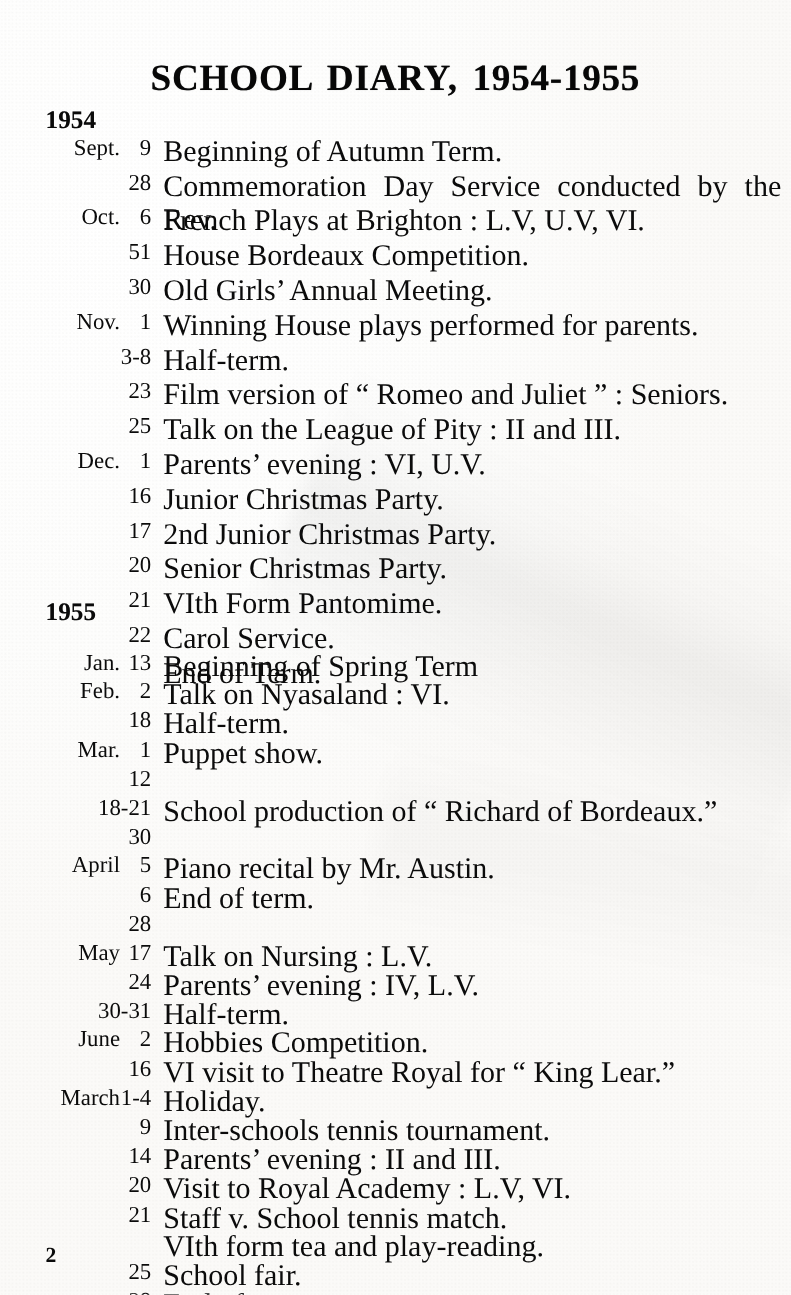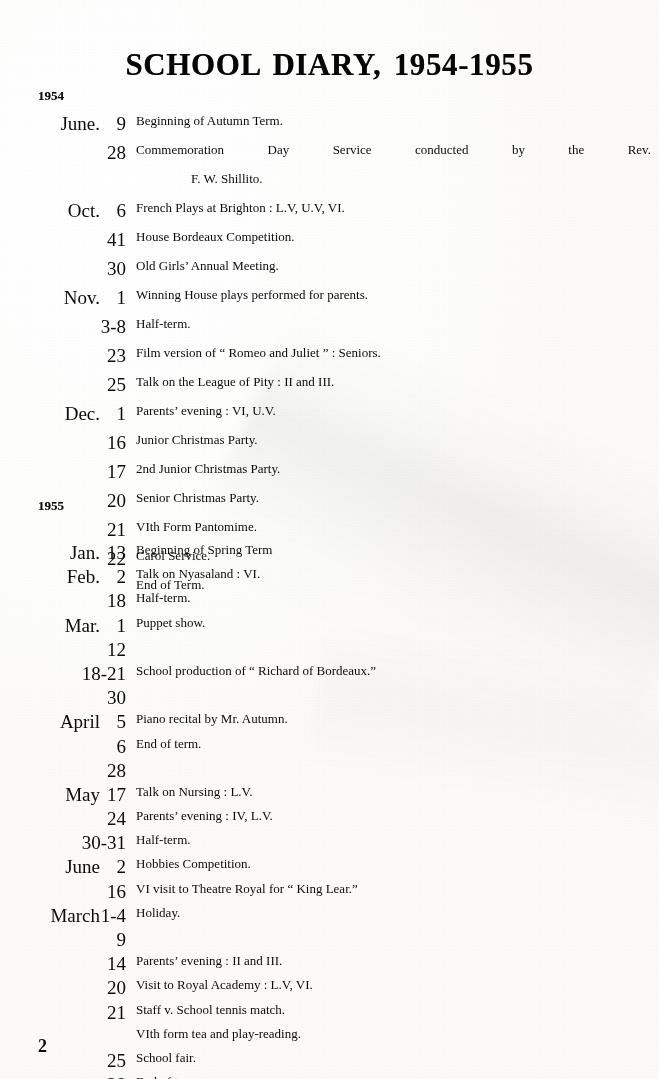--- a/index.html
+++ b/index.html
@@ -88,21 +88,21 @@
     letter-spacing: 0.6px;
     word-spacing: 4px;
     color: #070707;
     text-shadow: 0 0 0.6px rgba(0,0,0,0.55);
   }
 
   
   .year {
     position: absolute;
     left: 38px;
-    font-size: 13px;
+    font-size: 21px;
     font-weight: bold;
     color: #0a0a0a;
     text-shadow: 0 0 0.5px rgba(0,0,0,0.35);
   }
   #year-1954 { top: 88px; }
   #year-1955 { top: 498px; }
 
   
   .diary-block {
     position: absolute;
@@ -132,21 +132,21 @@
     left: 0;
     width: 126px;
     text-align: right;
     font-size: 19px;
     white-space: nowrap;
   }
   .event {
     position: absolute;
     left: 136px;
     width: 512px;
-    font-size: 13px;
+    font-size: 25px;
     white-space: nowrap;
   }
   
   .event.justify {
     white-space: normal;
     text-align: justify;
     text-align-last: justify;
     width: 515px;
   }
   
@@ -174,42 +174,37 @@
 <div id="grain"></div>
 
 <div id="content">
 
   <div class="doc-title">SCHOOL DIARY, 1954-1955</div>
 
   <div class="year" id="year-1954">1954</div>
 
   <div class="diary-block" id="block-1954">
       <div class="row">
-        <div class="month">June.</div>
+        <div class="month">Sept.</div>
         <div class="day">9</div>
         <div class="event">Beginning of Autumn Term.</div>
       </div>
       <div class="row">
         <div class="month"></div>
         <div class="day">28</div>
         <div class="event justify">Commemoration Day Service conducted by the Rev.</div>
-      </div>
-      <div class="row">
-        <div class="month"></div>
-        <div class="day"></div>
-        <div class="event indent">F. W. Shillito.</div>
       </div>
       <div class="row">
         <div class="month">Oct.</div>
         <div class="day">6</div>
         <div class="event">French Plays at Brighton :  L.V, U.V, VI.</div>
       </div>
       <div class="row">
         <div class="month"></div>
-        <div class="day">41</div>
+        <div class="day">51</div>
         <div class="event">House Bordeaux Competition.</div>
       </div>
       <div class="row">
         <div class="month"></div>
         <div class="day">30</div>
         <div class="event">Old Girls’ Annual Meeting.</div>
       </div>
       <div class="row">
         <div class="month">Nov.</div>
         <div class="day">1</div>
@@ -299,21 +294,21 @@
         <div class="day">18-21</div>
         <div class="event">School production of “ Richard of Bordeaux.”</div>
       </div>
       <div class="row">
         <div class="month"></div>
         <div class="day">30</div>
       </div>
       <div class="row">
         <div class="month">April</div>
         <div class="day">5</div>
-        <div class="event">Piano recital by Mr. Autumn.</div>
+        <div class="event">Piano recital by Mr. Austin.</div>
       </div>
       <div class="row">
         <div class="month"></div>
         <div class="day">6</div>
         <div class="event">End of term.</div>
       </div>
       <div class="row">
         <div class="month"></div>
         <div class="day">28</div>
       </div>
@@ -343,20 +338,21 @@
         <div class="event">VI visit to Theatre Royal for “ King Lear.”</div>
       </div>
       <div class="row">
         <div class="month">March</div>
         <div class="day">1-4</div>
         <div class="event">Holiday.</div>
       </div>
       <div class="row">
         <div class="month"></div>
         <div class="day">9</div>
+        <div class="event">Inter-schools tennis tournament.</div>
       </div>
       <div class="row">
         <div class="month"></div>
         <div class="day">14</div>
         <div class="event">Parents’ evening :  II and III.</div>
       </div>
       <div class="row">
         <div class="month"></div>
         <div class="day">20</div>
         <div class="event">Visit to Royal Academy :  L.V, VI.</div>

